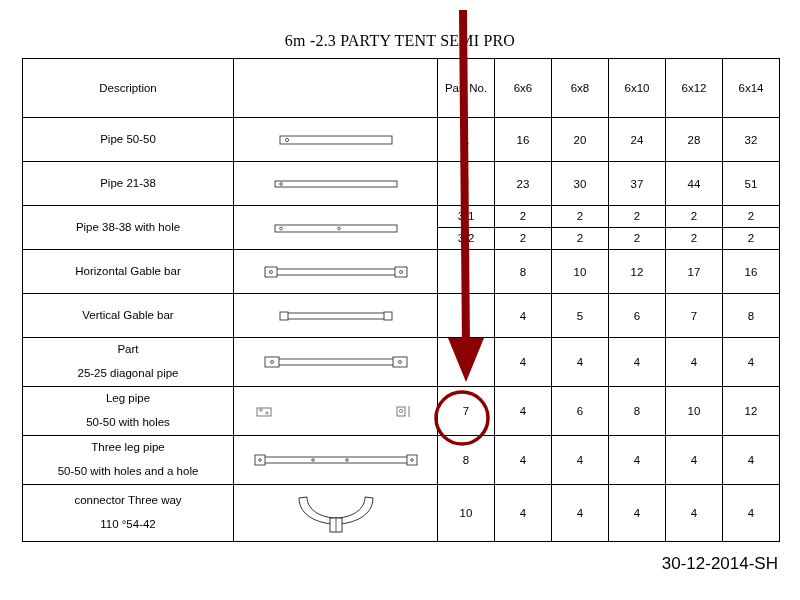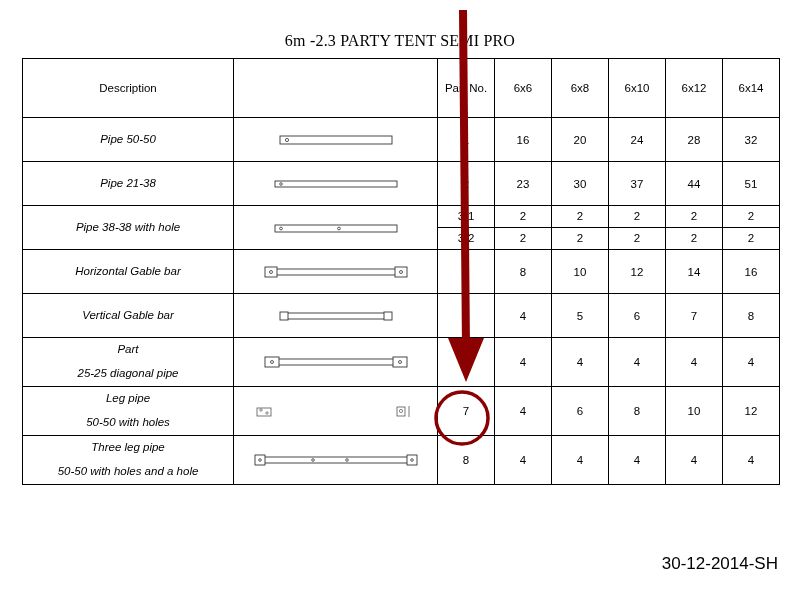--- a/index.html
+++ b/index.html
@@ -51,21 +51,21 @@
   }
   .col-desc { width: 211px; }
   .col-img  { width: 204px; }
   .col-part { width: 57px; }
   .col-size { width: 57px; }
 
   .hdr td { height: 58px; font-size: 11.5px; }
   .row td { height: 43px; }
   .row-tall td { height: 48px; }
 
-  .desc-cell { line-height: 1.35; padding: 2px 4px; font-style: italic; }
+  .desc-cell { line-height: 1.35; padding: 2px 4px; }
   .desc-cell .l2 { display: block; margin-top: 8px; }
 
   .split-cell { padding: 0 !important; }
   .split-cell .half {
     height: 21px;
     line-height: 21px;
     border-bottom: 1px solid #000000;
   }
   .split-cell .half:last-child { border-bottom: none; }
 
@@ -204,21 +204,21 @@
               <rect x="4" y="3" width="12" height="10" fill="#ffffff" stroke="#333333" stroke-width="0.9"></rect>
               <rect x="134" y="3" width="12" height="10" fill="#ffffff" stroke="#333333" stroke-width="0.9"></rect>
               <circle cx="10" cy="8" r="1.5" fill="none" stroke="#333333" stroke-width="0.8"></circle>
               <circle cx="140" cy="8" r="1.5" fill="none" stroke="#333333" stroke-width="0.8"></circle>
             </svg>
           </td>
           <td>4</td>
           <td>8</td>
           <td>10</td>
           <td>12</td>
-          <td>14</td>
+          <td>17</td>
           <td>16</td>
         </tr>
 
         <tr class="row">
           <td class="desc-cell">
             <span>Vertical Gable bar</span>
           </td>
           <td class="img-cell">
             <svg width="120" height="14" viewBox="0 0 120 14">
               <rect x="8" y="4" width="104" height="6" fill="#ffffff" stroke="#333333" stroke-width="0.9"></rect>
@@ -298,20 +298,41 @@
             </svg>
           </td>
           <td>8</td>
           <td>4</td>
           <td>4</td>
           <td>4</td>
           <td>4</td>
           <td>4</td>
         </tr>
 
+        <tr>
+          <td class="desc-cell" style="height:56px">
+            <span>connector  Three way</span>
+            <span class="l2">110 °54-42</span>
+          </td>
+          <td class="img-cell">
+            <svg width="90" height="46" viewBox="0 0 90 46">
+              <path d="M8 8 C8 26, 28 34, 45 34 C62 34, 82 26, 82 8" fill="none" stroke="#333333" stroke-width="1"></path>
+              <path d="M16 7 C16 21, 32 28, 45 28 C58 28, 74 21, 74 7" fill="none" stroke="#333333" stroke-width="1"></path>
+              <path d="M8 8 L16 7 M82 8 L74 7" stroke="#333333" stroke-width="1"></path>
+              <rect x="39" y="28" width="12" height="14" fill="#ffffff" stroke="#333333" stroke-width="1"></rect>
+              <line x1="45" y1="28" x2="45" y2="42" stroke="#333333" stroke-width="0.8"></line>
+            </svg>
+          </td>
+          <td>10</td>
+          <td>4</td>
+          <td>4</td>
+          <td>4</td>
+          <td>4</td>
+          <td>4</td>
+        </tr>
       </tbody>
     </table>
   </div>
 
   <svg id="annotation" viewBox="0 0 800 600">
     <g>
       <line x1="463" y1="10" x2="466" y2="348" stroke="#8B0000" stroke-width="8" stroke-linecap="butt"></line>
       <polygon points="448,338 484,338 466,382" fill="#8B0000"></polygon>
     </g>
     <circle cx="462" cy="418" r="26" fill="none" stroke="#8B0000" stroke-width="3.5"></circle>

